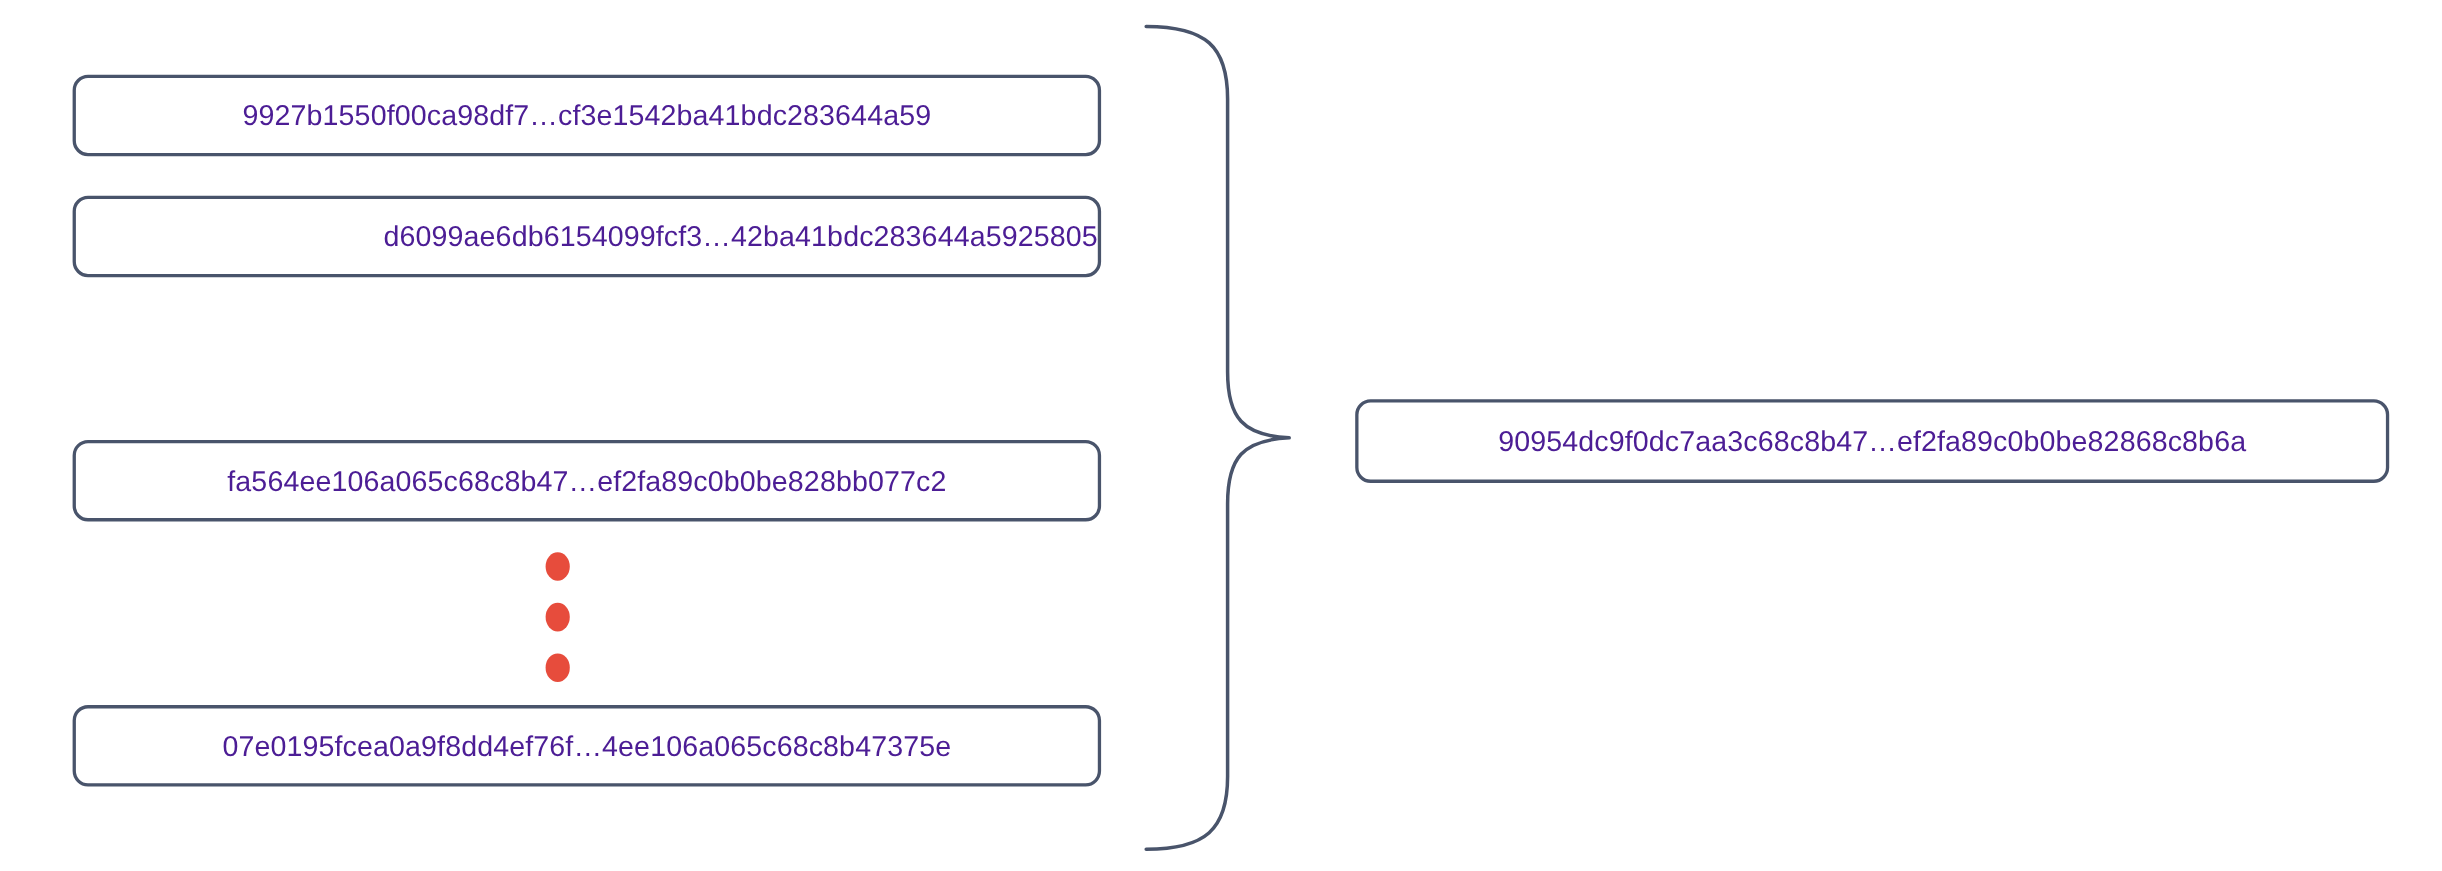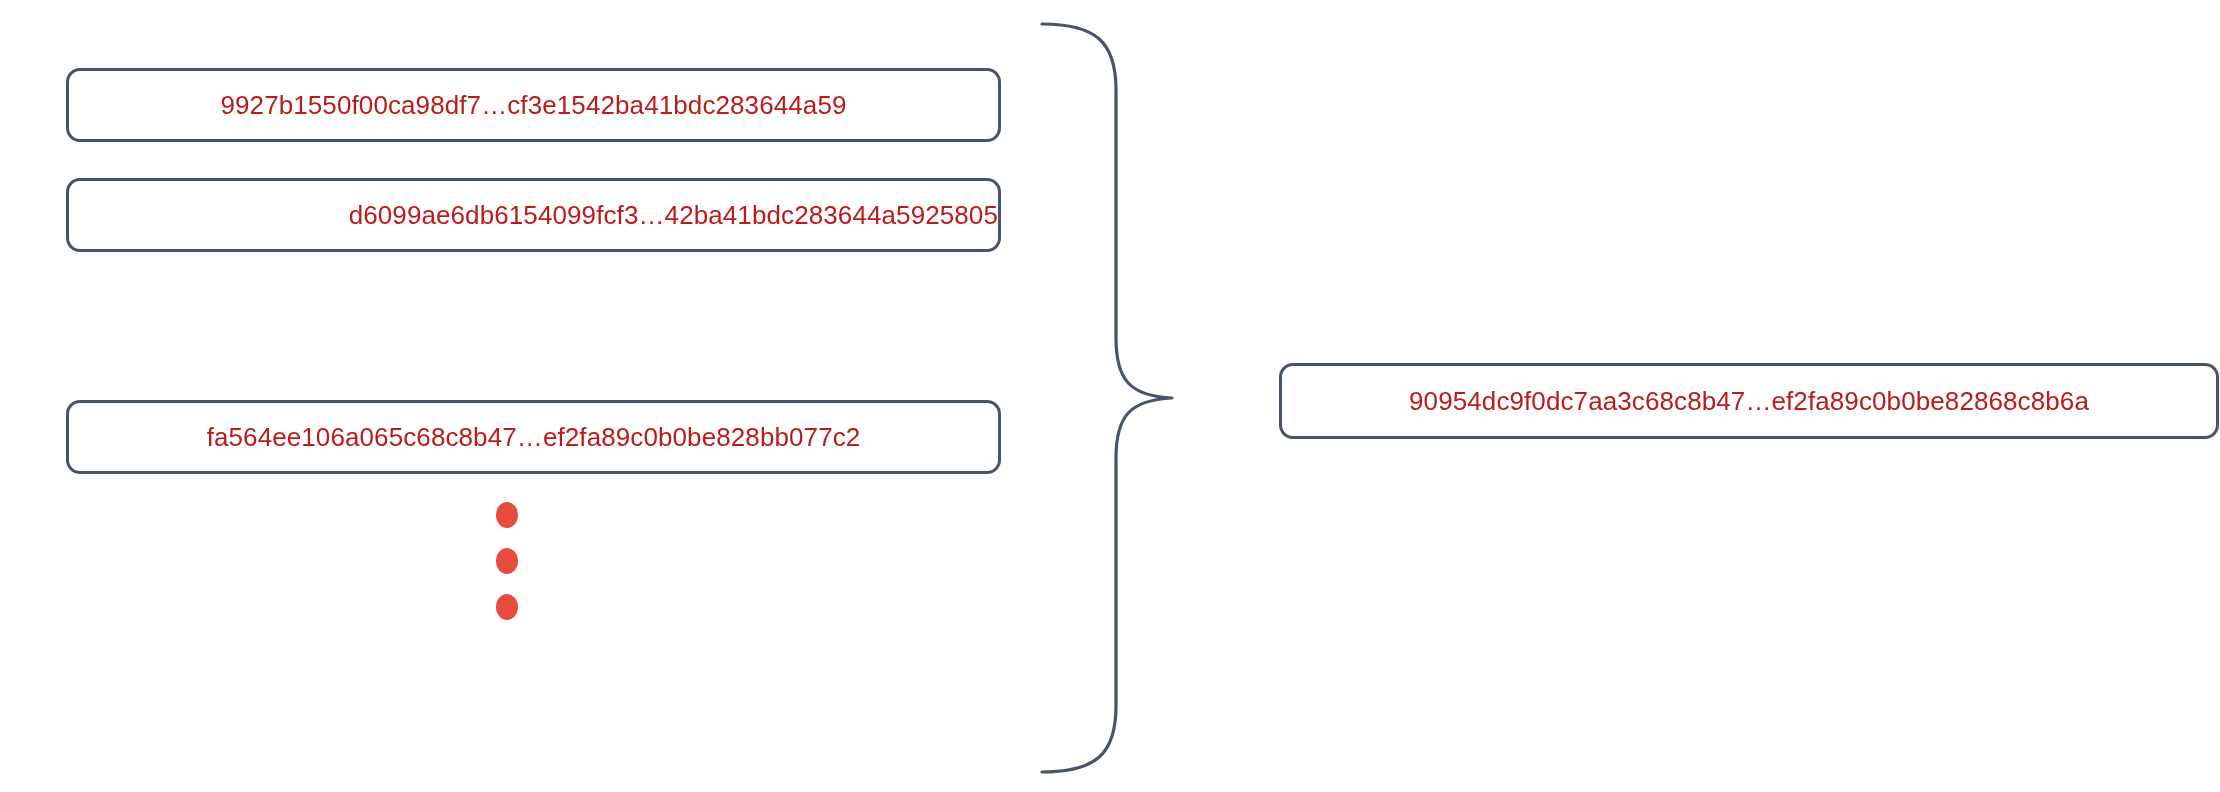--- a/index.html
+++ b/index.html
@@ -29,40 +29,40 @@
     border-radius: 14px;
     background: #ffffff;
     display: flex;
     align-items: center;
     justify-content: center;
   }
   .hash-text {
     font-family: "Liberation Sans", sans-serif;
     font-size: 26px;
     line-height: 1;
-    color: #b91c1c;
+    color: #4c1d95;
     white-space: nowrap;
     letter-spacing: 0.1px;
   }
 
   
   .col-input {
     left: 66px;
     width: 935px;
     height: 74px;
   }
   #in-0 { top: 68px; }
   #in-1 { top: 178px; justify-content: flex-end; }
   #in-2 { top: 289px; }
   #in-3 { top: 400px; }
   #in-4 { top: 641px; }
 
   
   #out-0 {
-    left: 1279px;
+    left: 1232px;
     top: 363px;
     width: 940px;
     height: 76px;
   }
 
   
   .dots {
     position: absolute;
     left: 496px;
     top: 502px;
@@ -109,20 +109,23 @@
   <div class="hash-box col-input" id="in-3">
     <span class="hash-text">fa564ee106a065c68c8b47…ef2fa89c0b0be828bb077c2</span>
   </div>
 
   <div class="dots">
     <span class="dot dot-0"></span>
     <span class="dot dot-1"></span>
     <span class="dot dot-2"></span>
   </div>
 
+  <div class="hash-box col-input" id="in-4">
+    <span class="hash-text">07e0195fcea0a9f8dd4ef76f…4ee106a065c68c8b47375e</span>
+  </div>
 
   <div class="brace">
     <svg width="150" height="760" viewBox="0 0 150 760" fill="none" xmlns="http://www.w3.org/2000/svg">
       <path d="M 4 6
                C 58 6, 78 24, 78 72
                L 78 320
                C 78 362, 92 378, 134 380
                C 92 382, 78 398, 78 440
                L 78 688
                C 78 736, 58 754, 4 754" stroke="#49546b" stroke-width="3.2" stroke-linecap="round" stroke-linejoin="round" fill="none"></path>

